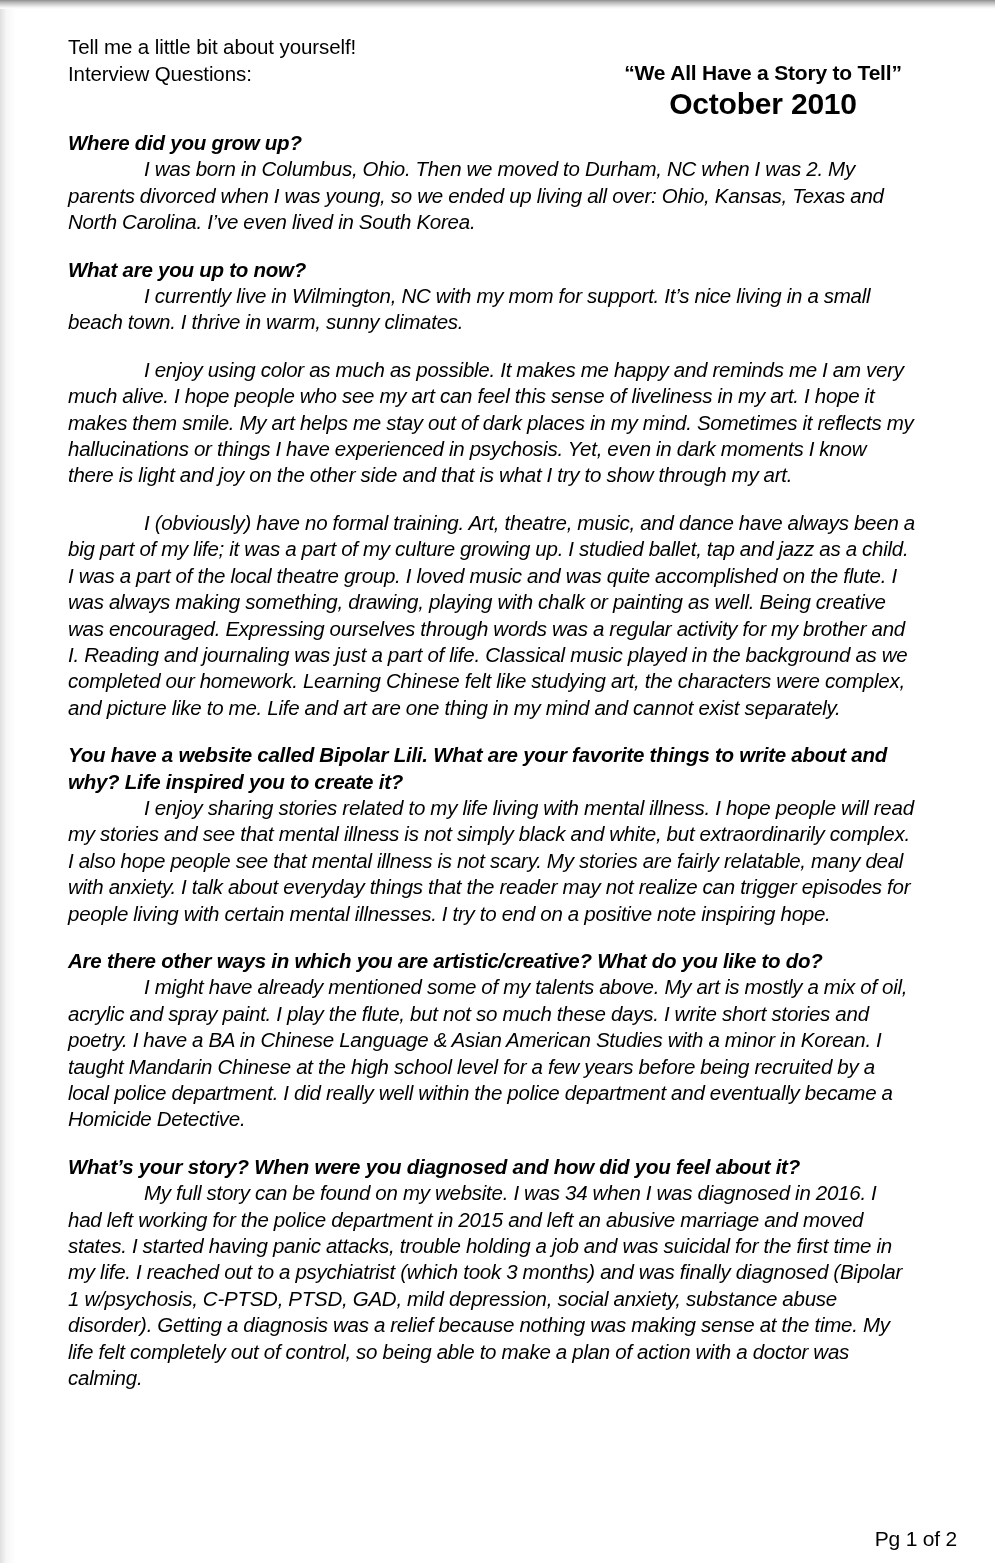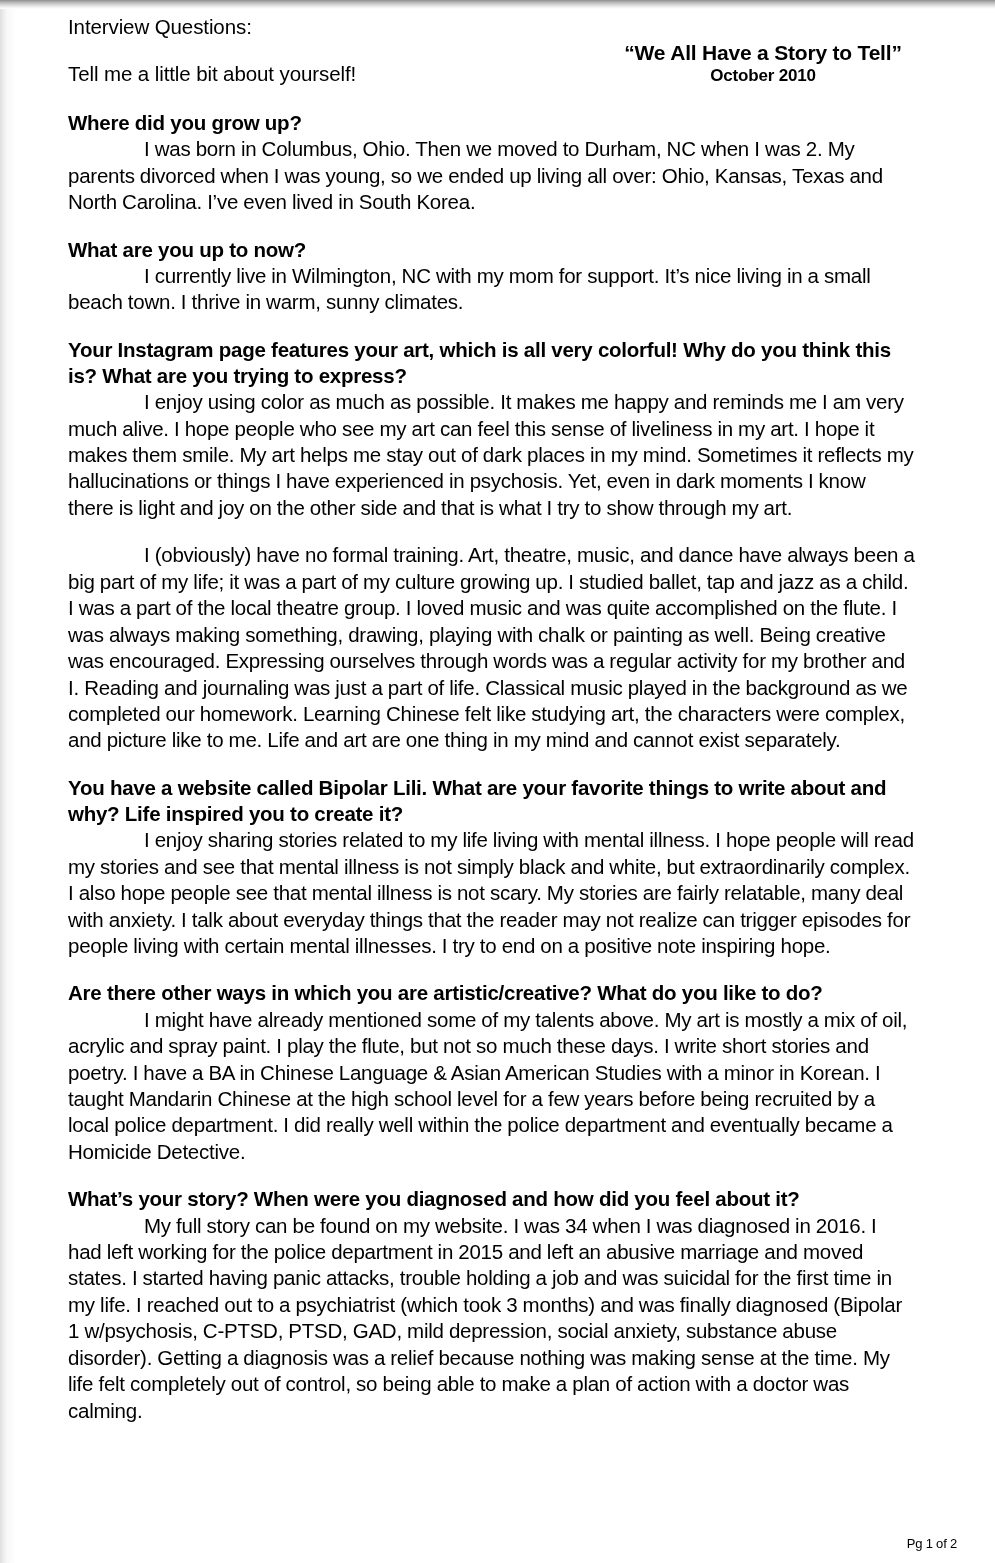--- a/index.html
+++ b/index.html
@@ -68,27 +68,27 @@
   }
   .doc-title {
     font-weight: bold;
     font-size: 21px;
     line-height: 1.22;
     letter-spacing: -0.2px;
     white-space: nowrap;
   }
   .doc-date {
     font-weight: bold;
-    font-size: 17px;
+    font-size: 30px;
     line-height: 1.22;
     letter-spacing: -0.2px;
   }
 
   
-  .qa-list { margin-top: 18px; }
+  .qa-list { margin-top: 18px; font-style: italic; }
 
   .qa-block { margin-bottom: 21px; }
   .qa-block:last-child { margin-bottom: 3px; }
 
   .question {
     font-weight: bold;
     font-size: 20.5px;
     line-height: 1.28;
     letter-spacing: -0.25px;
     text-align: left;
@@ -100,58 +100,57 @@
     text-indent: 76px;
     text-align: left;
     word-spacing: -0.2px;
   }
 
   
   .page-footer {
     position: absolute;
     right: 38px;
     bottom: 12px;
-    font-size: 13px;
+    font-size: 21px;
     letter-spacing: -0.2px;
     margin-top: 40px;
   }
 </style>
 </head>
 <body>
 
 <div class="scan-top-shadow"></div>
 <div class="scan-left-shadow"></div>
 
 <div class="page">
 
   <div class="header-row">
     <div class="intro-block">
+      <div class="intro-line second">Tell me a little bit about yourself!</div>
       <div class="intro-line">Interview Questions:</div>
-      <div class="intro-line second">Tell me a little bit about yourself!</div>
     </div>
     <div class="title-block">
       <div class="doc-title">“We All Have a Story to Tell”</div>
       <div class="doc-date">October 2010</div>
     </div>
   </div>
 
   <div class="qa-list">
 
     <div class="qa-block">
       <div class="question">Where did you grow up?</div>
       <div class="answer">I was born in Columbus, Ohio. Then we moved to Durham, NC when I was 2. My parents divorced when I was young, so we ended up living all over: Ohio, Kansas, Texas and North Carolina. I’ve even lived in South Korea.</div>
     </div>
 
     <div class="qa-block">
       <div class="question">What are you up to now?</div>
       <div class="answer">I currently live in Wilmington, NC with my mom for support. It’s nice living in a small beach town. I thrive in warm, sunny climates.</div>
     </div>
 
     <div class="qa-block">
-      <div class="question">Your Instagram page features your art, which is all very colorful! Why do you think this is? What are you trying to express?</div>
       <div class="answer">I enjoy using color as much as possible. It makes me happy and reminds me I am very much alive. I hope people who see my art can feel this sense of liveliness in my art. I hope it makes them smile. My art helps me stay out of dark places in my mind. Sometimes it reflects my hallucinations or things I have experienced in psychosis. Yet, even in dark moments I know there is light and joy on the other side and that is what I try to show through my art.</div>
     </div>
 
     <div class="qa-block">
       <div class="answer">I (obviously) have no formal training. Art, theatre, music, and dance have always been a big part of my life; it was a part of my culture growing up. I studied ballet, tap and jazz as a child. I was a part of the local theatre group. I loved music and was quite accomplished on the flute. I was always making something, drawing, playing with chalk or painting as well. Being creative was encouraged. Expressing ourselves through words was a regular activity for my brother and I. Reading and journaling was just a part of life. Classical music played in the background as we completed our homework. Learning Chinese felt like studying art, the characters were complex, and picture like to me. Life and art are one thing in my mind and cannot exist separately.</div>
     </div>
 
     <div class="qa-block">
       <div class="question">You have a website called Bipolar Lili. What are your favorite things to write about and why? Life inspired you to create it?</div>
       <div class="answer">I enjoy sharing stories related to my life living with mental illness. I hope people will read my stories and see that mental illness is not simply black and white, but extraordinarily complex. I also hope people see that mental illness is not scary. My stories are fairly relatable, many deal with anxiety. I talk about everyday things that the reader may not realize can trigger episodes for people living with certain mental illnesses. I try to end on a positive note inspiring hope.</div>

